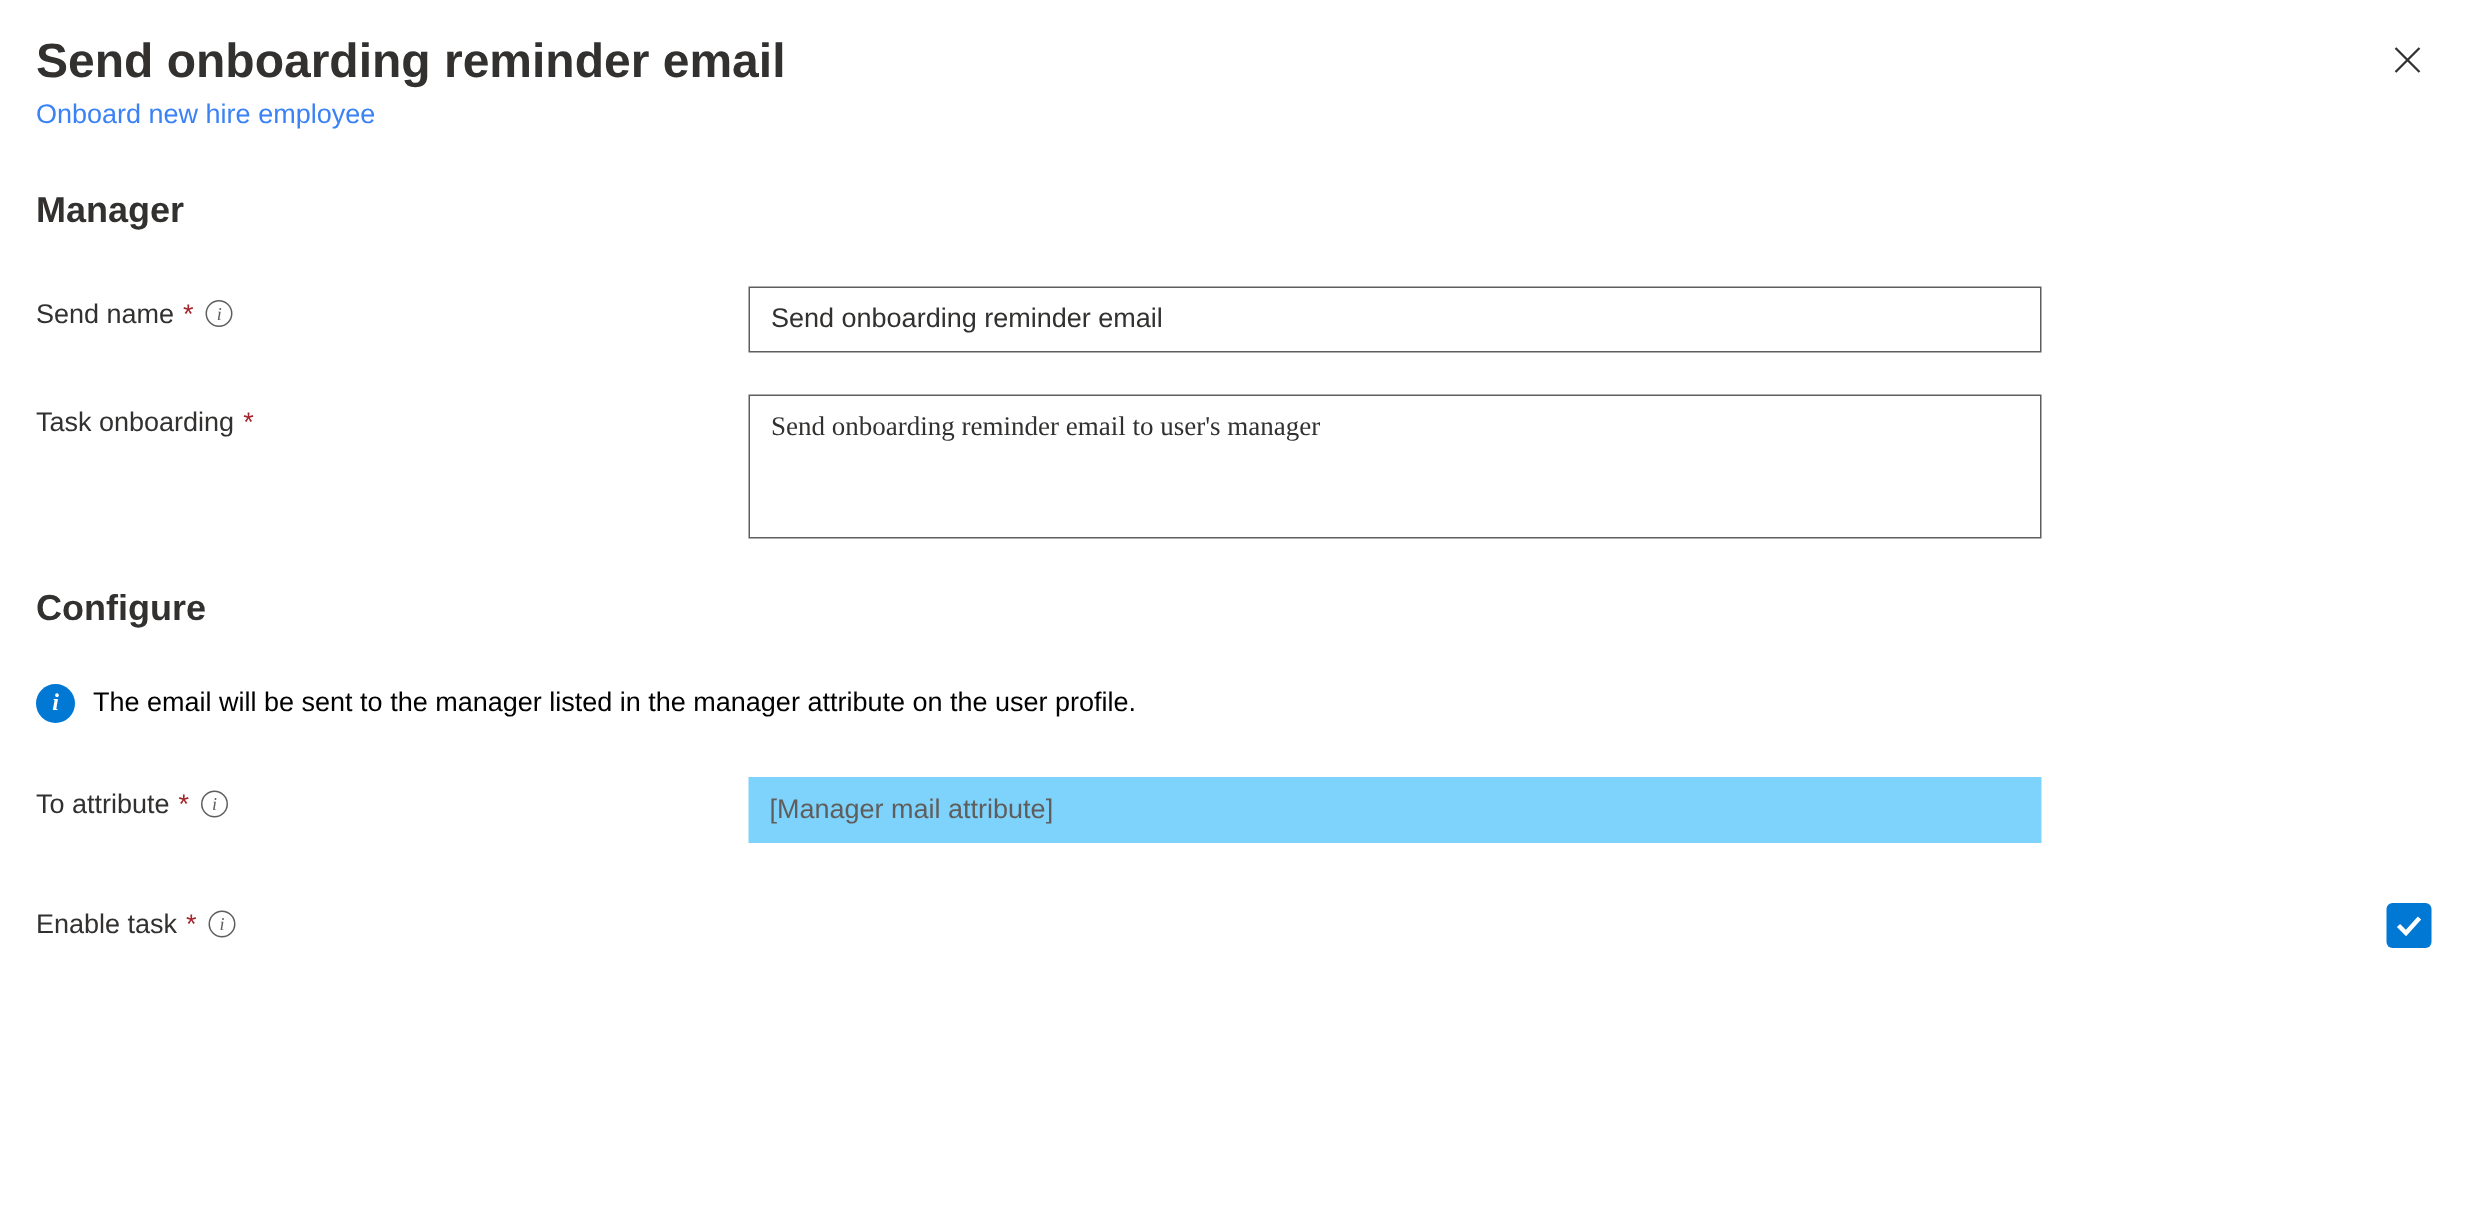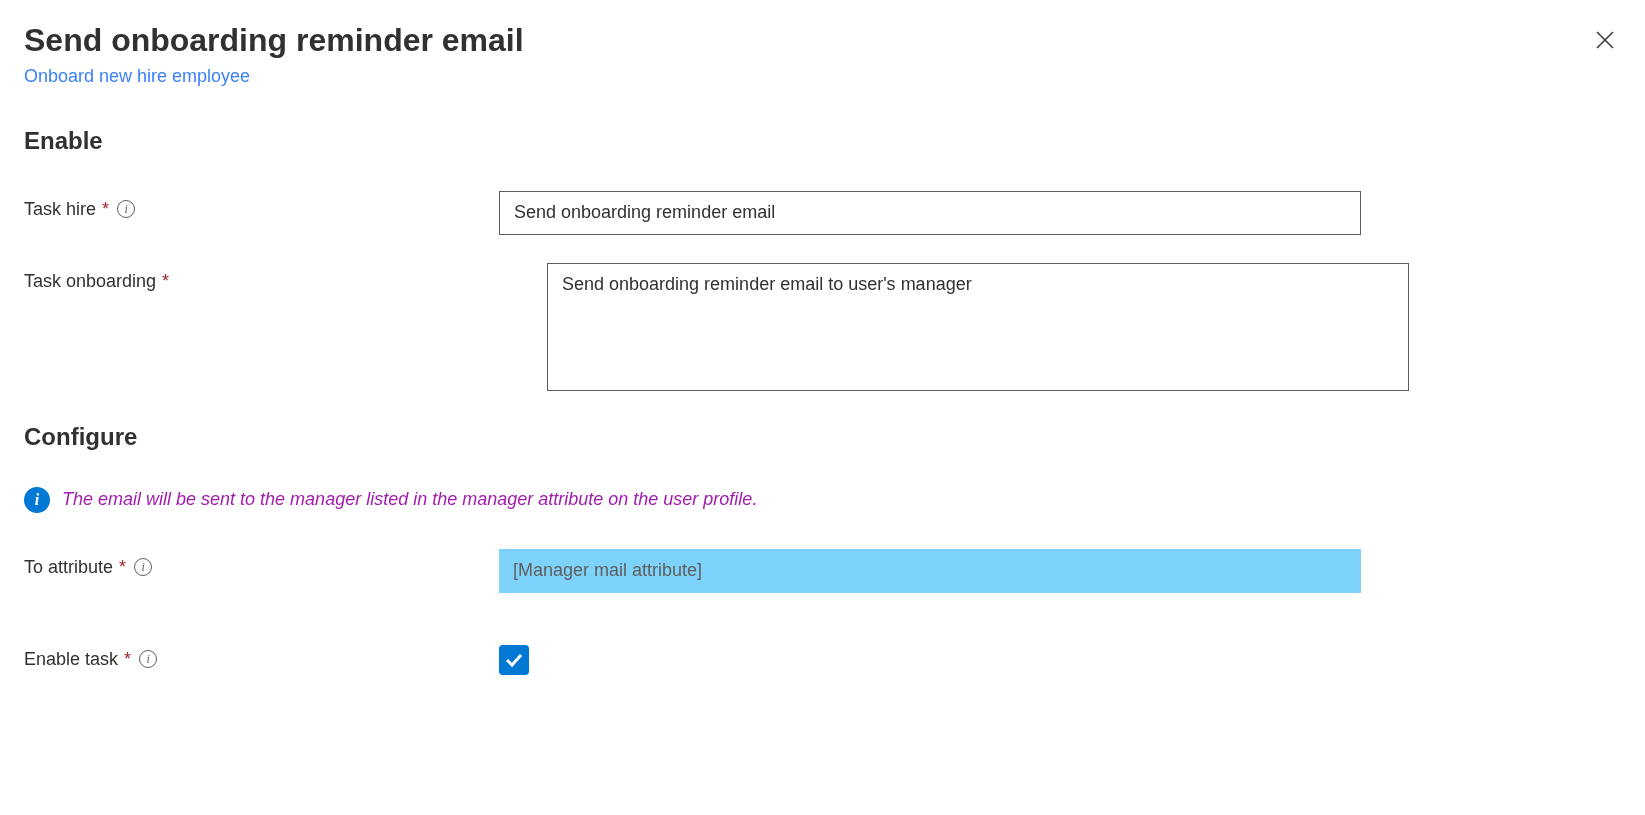--- a/index.html
+++ b/index.html
@@ -99,30 +99,29 @@
       padding: 8px 14px;
       font-size: 18px;
       font-family: inherit;
       color: #323130;
       border: 1px solid #605e5c;
       background: #ffffff;
       outline: none;
     }
     .textarea-input {
       width: 100%;
-      height: 128px;
+      height: 96px;
       padding: 10px 14px;
       font-size: 18px;
-      font-family: Liberation Sans, sans-serif;
+      font-family: Liberation Serif, serif;
       color: #323130;
       border: 1px solid #605e5c;
       background: #ffffff;
       resize: none;
       outline: none;
-      margin-left: 48px;
     }
     .readonly-input {
       width: 100%;
       height: 44px;
       padding: 8px 14px;
       font-size: 18px;
       font-family: inherit;
       color: #605e5c;
       border: none;
       background: #7dd3fc;
@@ -145,22 +144,21 @@
       color: #ffffff;
       font-weight: bold;
       font-family: Georgia, serif;
       font-style: italic;
       font-size: 16px;
       margin-right: 12px;
       flex-shrink: 0;
     }
     .info-text {
       font-size: 18px;
-      color: #a21caf;
-      font-style: italic;
+      color: #000000;
     }
     .checkbox-wrap {
       display: flex;
       align-items: center;
       padding-top: 0;
     }
     .checkbox {
       width: 30px;
       height: 30px;
       background: #0078d4;
@@ -188,25 +186,25 @@
   <h1 class="page-title">Send onboarding reminder email</h1>
   <div class="page-subtitle">Onboard new hire employee</div>
   <button class="close-btn">
     <svg viewBox="0 0 18 18">
       <line x1="1" y1="1" x2="17" y2="17"></line>
       <line x1="17" y1="1" x2="1" y2="17"></line>
     </svg>
   </button>
 </div>
 
-<h2 class="section-heading">Enable</h2>
+<h2 class="section-heading">Manager</h2>
 
 <div class="form-row">
   <div class="form-label-col">
-    <span class="label-text">Task hire</span>
+    <span class="label-text">Send name</span>
     <span class="required">*</span>
     <span class="info-icon">i</span>
   </div>
   <div class="form-input-col">
     <input type="text" class="text-input" value="Send onboarding reminder email" style="">
   </div>
 </div>
 
 <div class="form-row">
   <div class="form-label-col">
@@ -230,21 +228,21 @@
     <div class="form-label-col">
       <span class="label-text">To attribute</span>
       <span class="required">*</span>
       <span class="info-icon">i</span>
     </div>
     <div class="form-input-col">
       <input type="text" class="readonly-input" readonly="" value="[Manager mail attribute]" style="">
     </div>
   </div>
 
-  <div class="form-row" style="margin-top:52px;">
+  <div class="form-row" style="margin-top:40px;justify-content:space-between;">
     <div class="form-label-col" style="padding-top:4px;">
       <span class="label-text">Enable task</span>
       <span class="required">*</span>
       <span class="info-icon">i</span>
     </div>
     <div class="checkbox-wrap">
       <div class="checkbox">
         <svg viewBox="0 0 20 20">
           <polyline points="3,10 8,15 17,5"></polyline>
         </svg>

